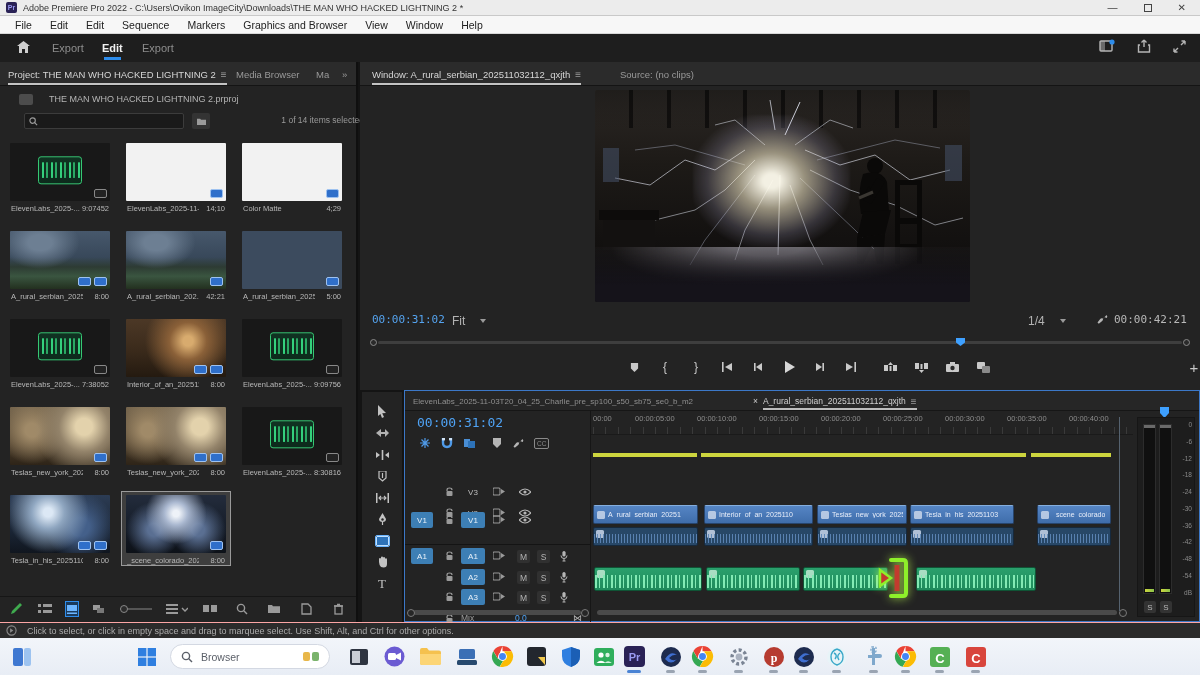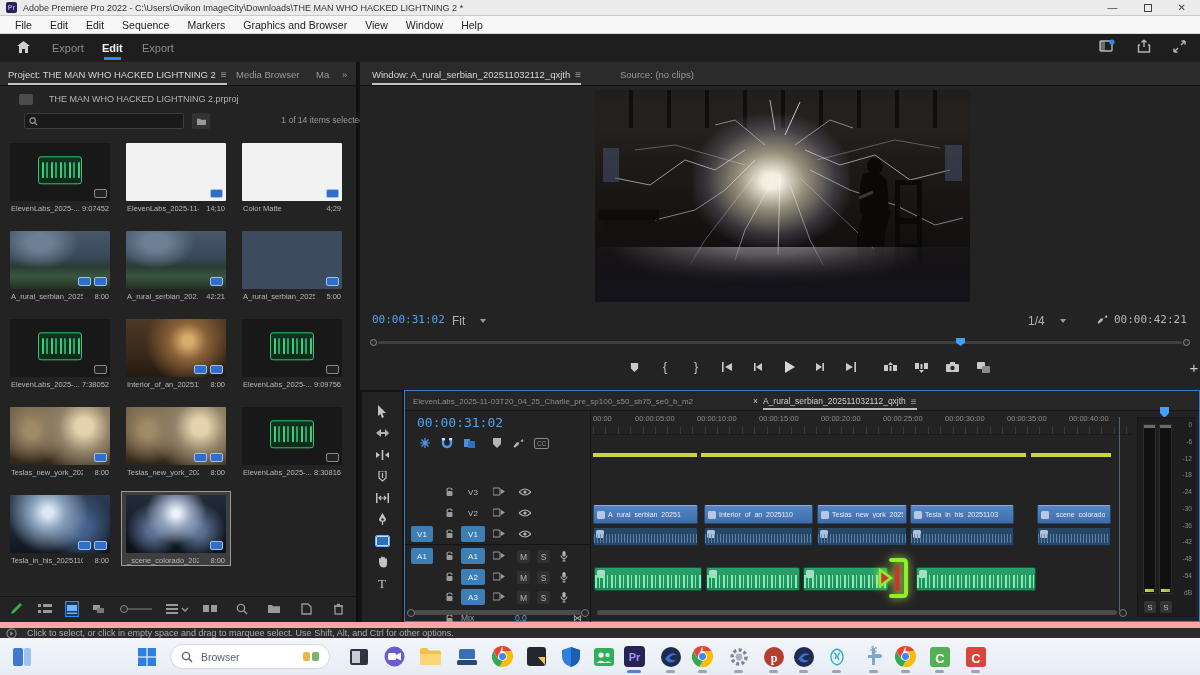--- a/index.html
+++ b/index.html
@@ -136,21 +136,21 @@
   .mscale { position:absolute; right:2px; top:4px; bottom:20px; width:16px; display:flex; flex-direction:column; justify-content:space-between; }
   .mscale span { font-size:6.5px; color:#8a8a8a; text-align:right; line-height:6.5px; }
   .sbtn { position:absolute; bottom:3px; width:12px; height:12px; background:#333; color:#b9b9b9; font-size:8px; display:flex; align-items:center; justify-content:center; border-radius:2px; }
   .hscroll { position:absolute; height:5px; background:#4a4a4a; border-radius:3px; bottom:6px; }
   .hs-dot { position:absolute; bottom:4px; width:8px; height:8px; border:1px solid #7a7a7a; border-radius:50%; background:#262626; }
 
   
   .trimcur { position:absolute; filter:drop-shadow(0 0 5px rgba(190,255,80,.9)); }
 
   
-  .statusbar { position:absolute; left:0; top:622px; width:1200px; height:16px; background:#2b2b2b; display:flex; align-items:center; gap:10px; padding-left:6px; border-top:6px solid #fca5a5; }
+  .statusbar { position:absolute; left:0; top:622px; width:1200px; height:16px; background:#2b2b2b; display:flex; align-items:center; gap:10px; padding-left:6px; border-top:1px solid #fca5a5; }
   .statusbar .hint { font-size:9px; color:#ababab; }
 
   
   .taskbar { position:absolute; left:0; top:638px; width:1200px; height:37px; background:linear-gradient(180deg,#f2f5fa,#e8edf5); }
   .tb-item { position:absolute; top:5px; width:27px; height:27px; border-radius:4px; display:flex; align-items:center; justify-content:center; }
   .tb-item.running::after { content:""; position:absolute; bottom:-3px; left:9px; width:9px; height:3px; background:#9aa4b2; border-radius:2px; }
   .tb-item.active-app::after { background:#4a83d4; width:14px; left:6px; }
   .search-pill { position:absolute; left:170px; top:6px; width:160px; height:25px; background:#fff; border:1px solid #d3d8e2; border-radius:14px; display:flex; align-items:center; gap:8px; padding:0 10px; }
   .search-pill span { font-size:10.5px; color:#5a5f68; }
   .sp-deco { margin-left:auto; display:flex; gap:2px; }
@@ -751,21 +751,21 @@
               <path d="M8 2 L12 4.5 L8 7 Z" fill="#9a9a9a"></path>
             </svg>
           </span>
           <span style="position:absolute;left:114px;top:5px">
             <svg width="12" height="8" viewBox="0 0 12 8">
               <path d="M0 4 Q6 -2 12 4 Q6 10 0 4 Z" fill="none" stroke="#b5b5b5" stroke-width="1.1"></path>
               <circle cx="6" cy="4" r="1.6" fill="#b5b5b5"></circle>
             </svg>
           </span>
         </div>
-        <div class="trow" style="top: 114px;">
+        <div class="trow" style="top: 100px;">
           <span class="src-badge">V1</span>
           <span class="lock">
             <svg width="9" height="10" viewBox="0 0 9 10">
               <path d="M2 4 V3 Q2 1 4.5 1 Q7 1 7 3" stroke="#9a9a9a" stroke-width="1.2" fill="none"></path>
               <rect x="1.5" y="4" width="6" height="5" rx="1" fill="#9a9a9a"></rect>
             </svg>
           </span>
           <span class="trk-badge blue">V1</span>
           <span style="position:absolute;left:88px;top:4px">
             <svg width="12" height="9" viewBox="0 0 12 9">

